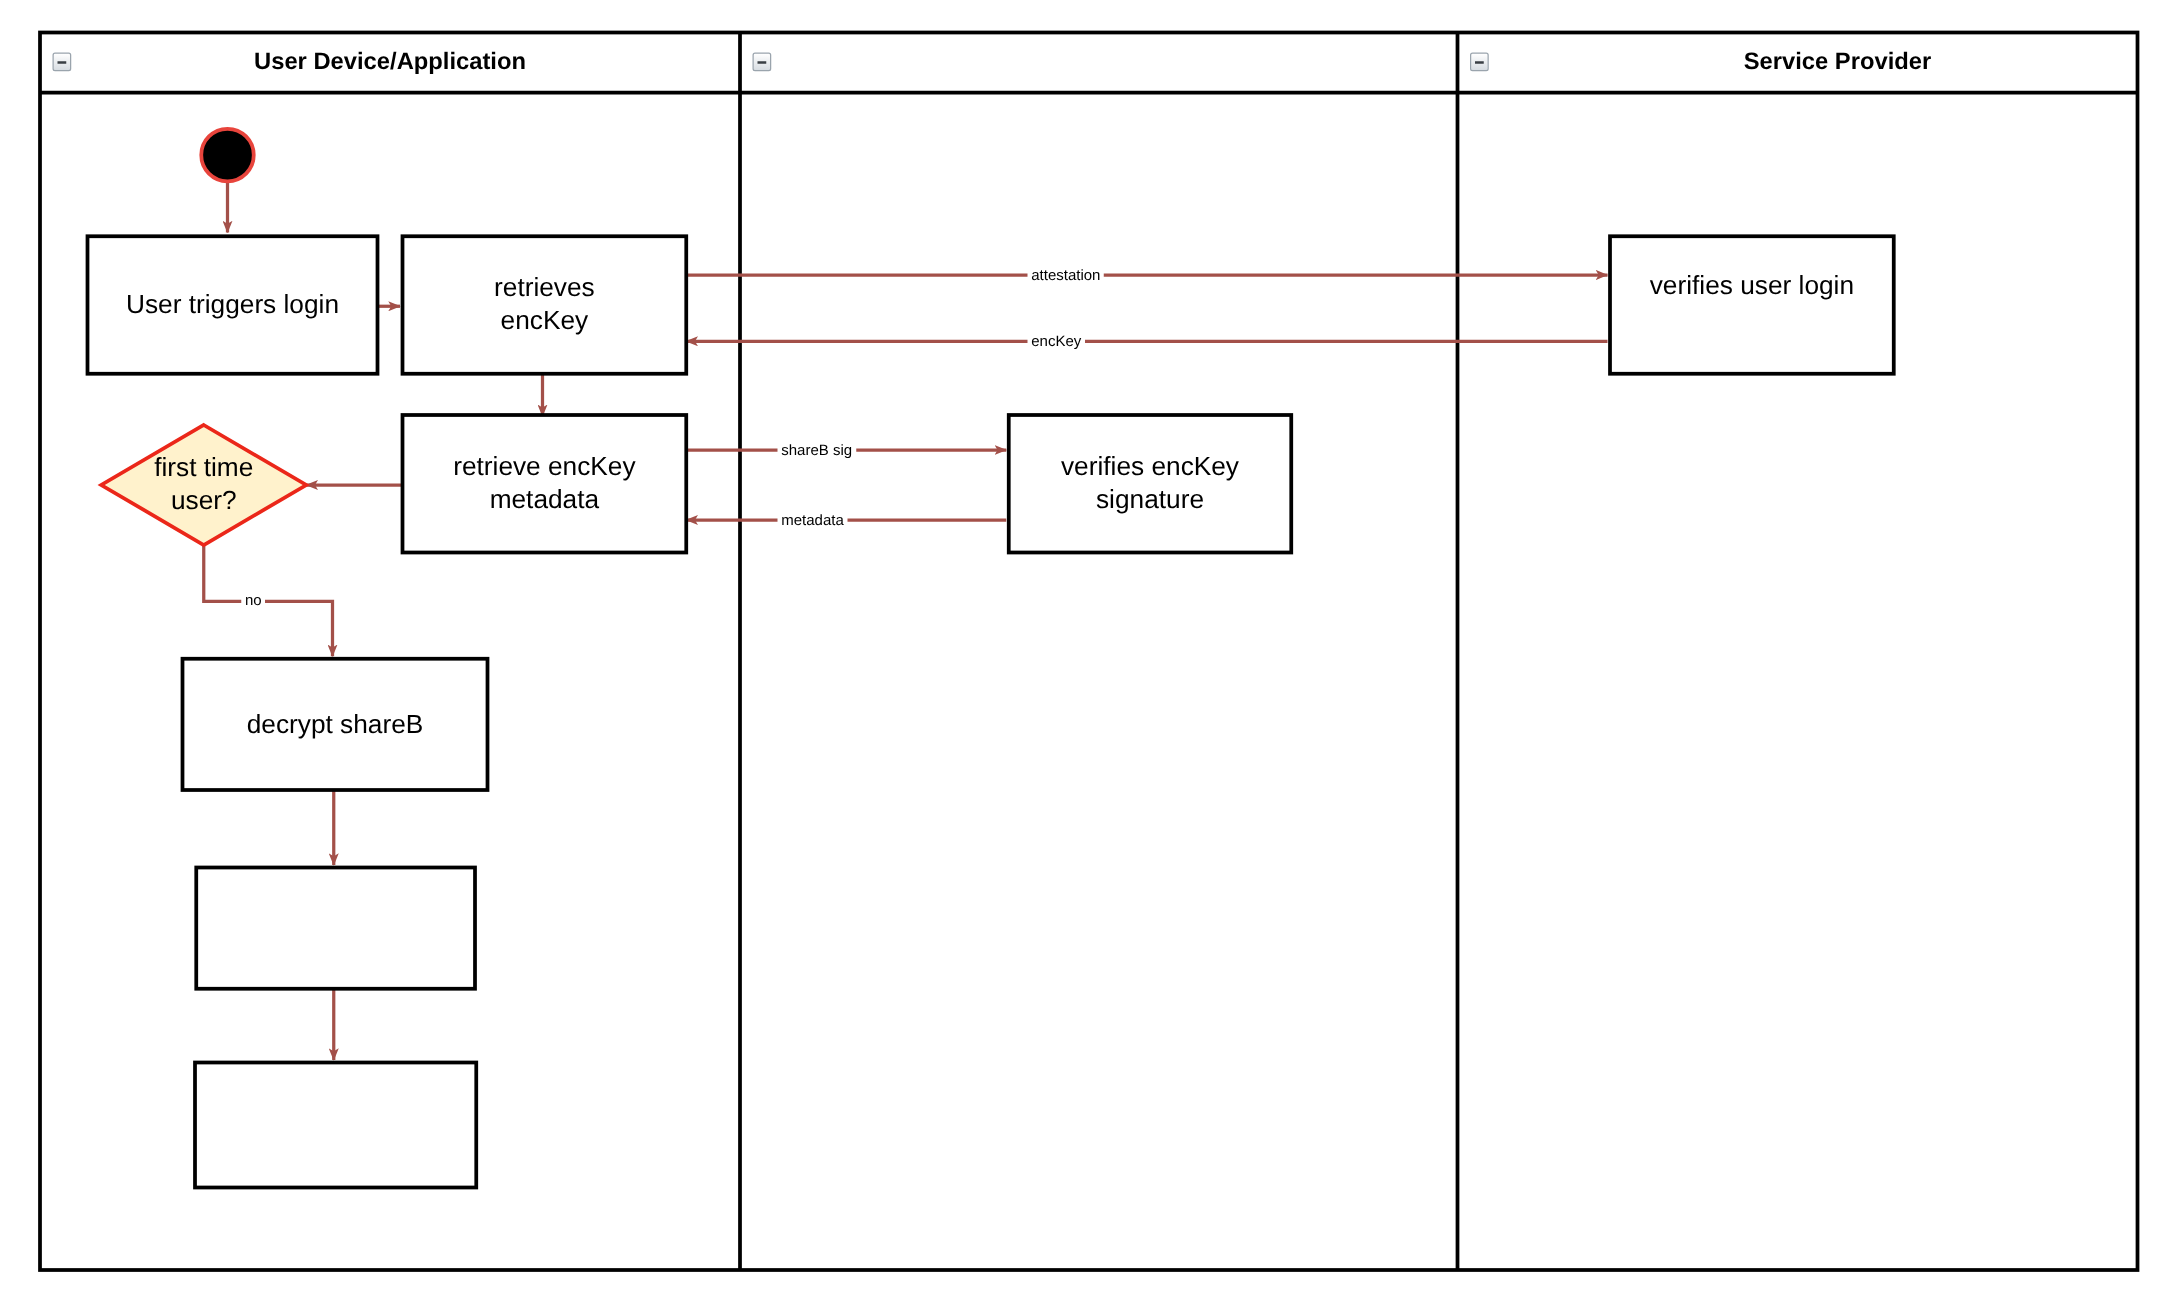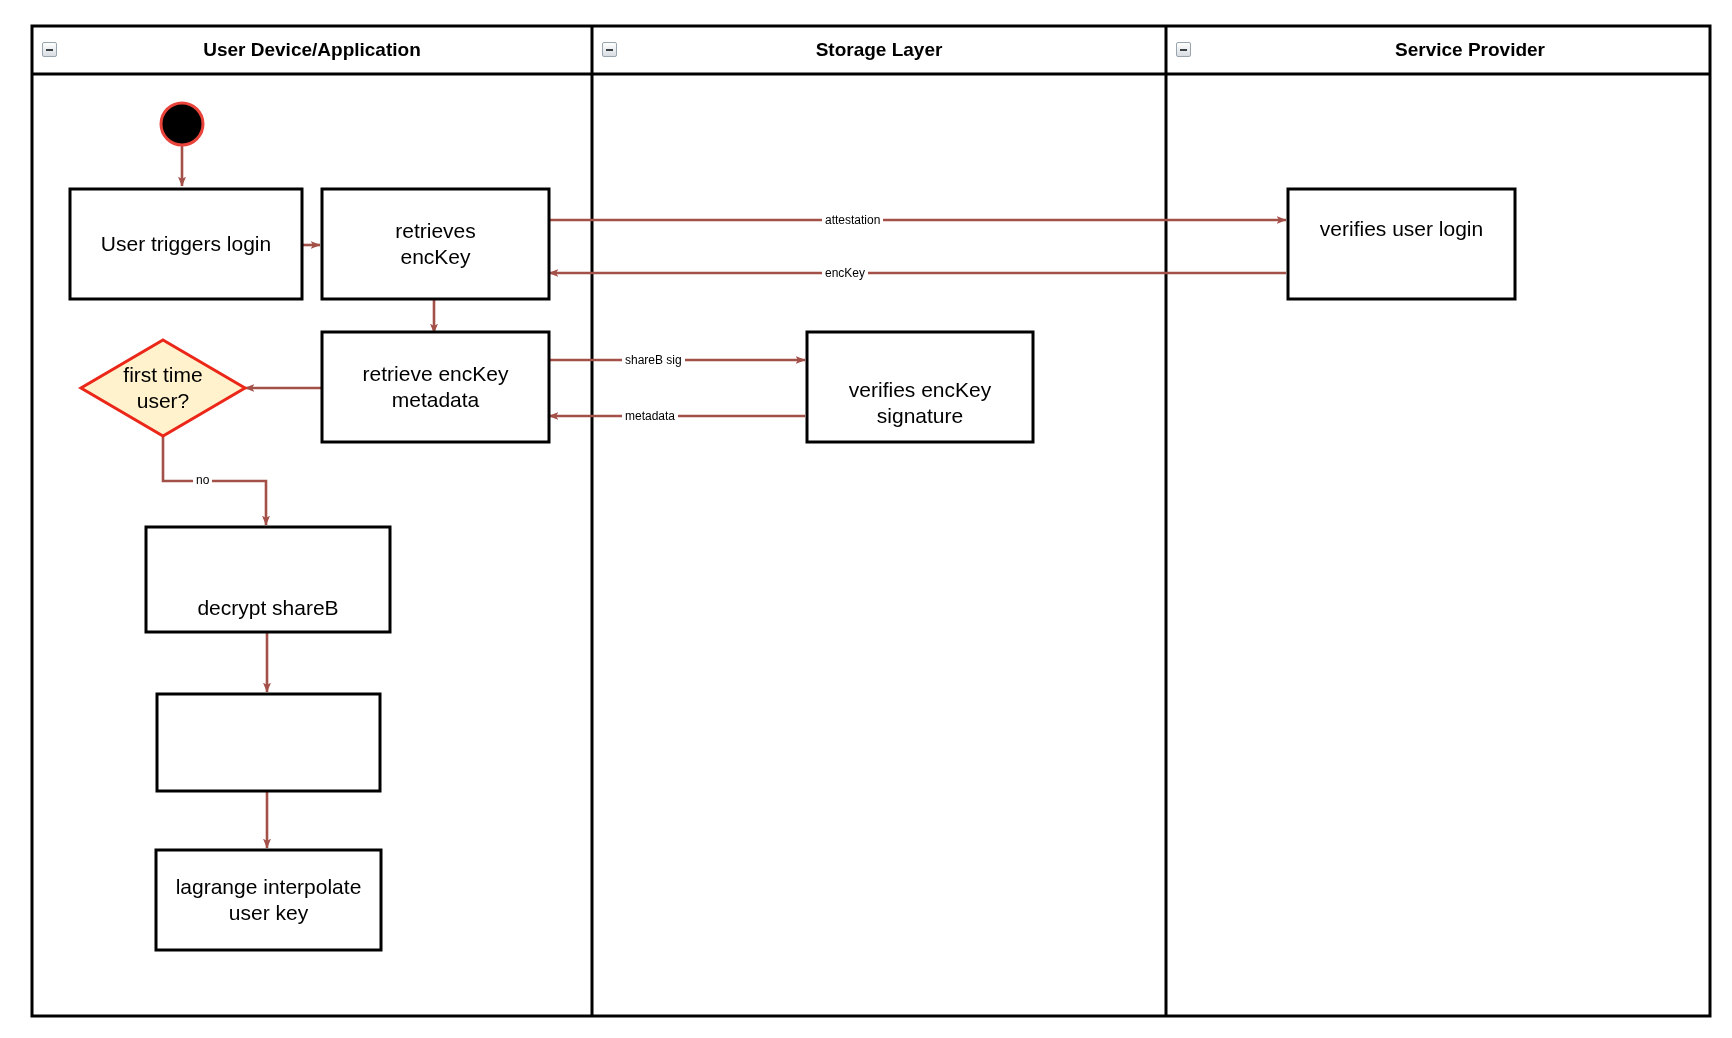--- a/index.html
+++ b/index.html
@@ -134,43 +134,40 @@
 
     <rect x="807" y="332" width="226" height="110" fill="#ffffff" stroke="#000000" stroke-width="3"></rect>
 
     <rect x="1288" y="189" width="227" height="110" fill="#ffffff" stroke="#000000" stroke-width="3"></rect>
   </svg>
 
   <div class="collapse-icon" style="left:42px; top:42px;"></div>
   <div class="lane-header-label" style="left:32px; top:40px; width:560px;">User Device/Application</div>
 
   <div class="collapse-icon" style="left:602px; top:42px;"></div>
-  <div class="lane-header-label" style="left:592px; top:40px; width:574px;">Storage Layer</div>
 
   <div class="collapse-icon" style="left:1176px; top:42px;"></div>
   <div class="lane-header-label" style="left:1198px; top:40px; width:544px;">Service Provider</div>
 
   <div class="node-label" style="left:70px; top:189px; width:232px; height:110px;">User triggers login</div>
 
   <div class="node-label" style="left:322px; top:189px; width:227px; height:110px;">retrieves
 encKey</div>
 
   <div class="node-label" style="left:322px; top:332px; width:227px; height:110px;">retrieve encKey
 metadata</div>
 
   <div class="node-label" style="left:93px; top:348px; width:140px; height:80px;">first time
 user?</div>
 
-  <div class="node-label" style="left:146px; top:527px; width:244px; height:105px;margin-top:28px;">decrypt shareB</div>
+  <div class="node-label" style="left:146px; top:527px; width:244px; height:105px;">decrypt shareB</div>
 
 
-  <div class="node-label" style="left:152px; top:850px; width:233px; height:100px;">lagrange interpolate
-user key</div>
 
-  <div class="node-label" style="left:807px; top:332px; width:226px; height:110px;margin-top:16px;">verifies encKey
+  <div class="node-label" style="left:807px; top:332px; width:226px; height:110px;">verifies encKey
 signature</div>
 
   <div class="node-label" style="left:1288px; top:174px; width:227px; height:110px;">verifies user login</div>
 
   <div class="edge-label" style="left:822px; top:210px;">attestation</div>
 
   <div class="edge-label" style="left:822px; top:263px;">encKey</div>
 
   <div class="edge-label" style="left:622px; top:350px;">shareB sig</div>
 

